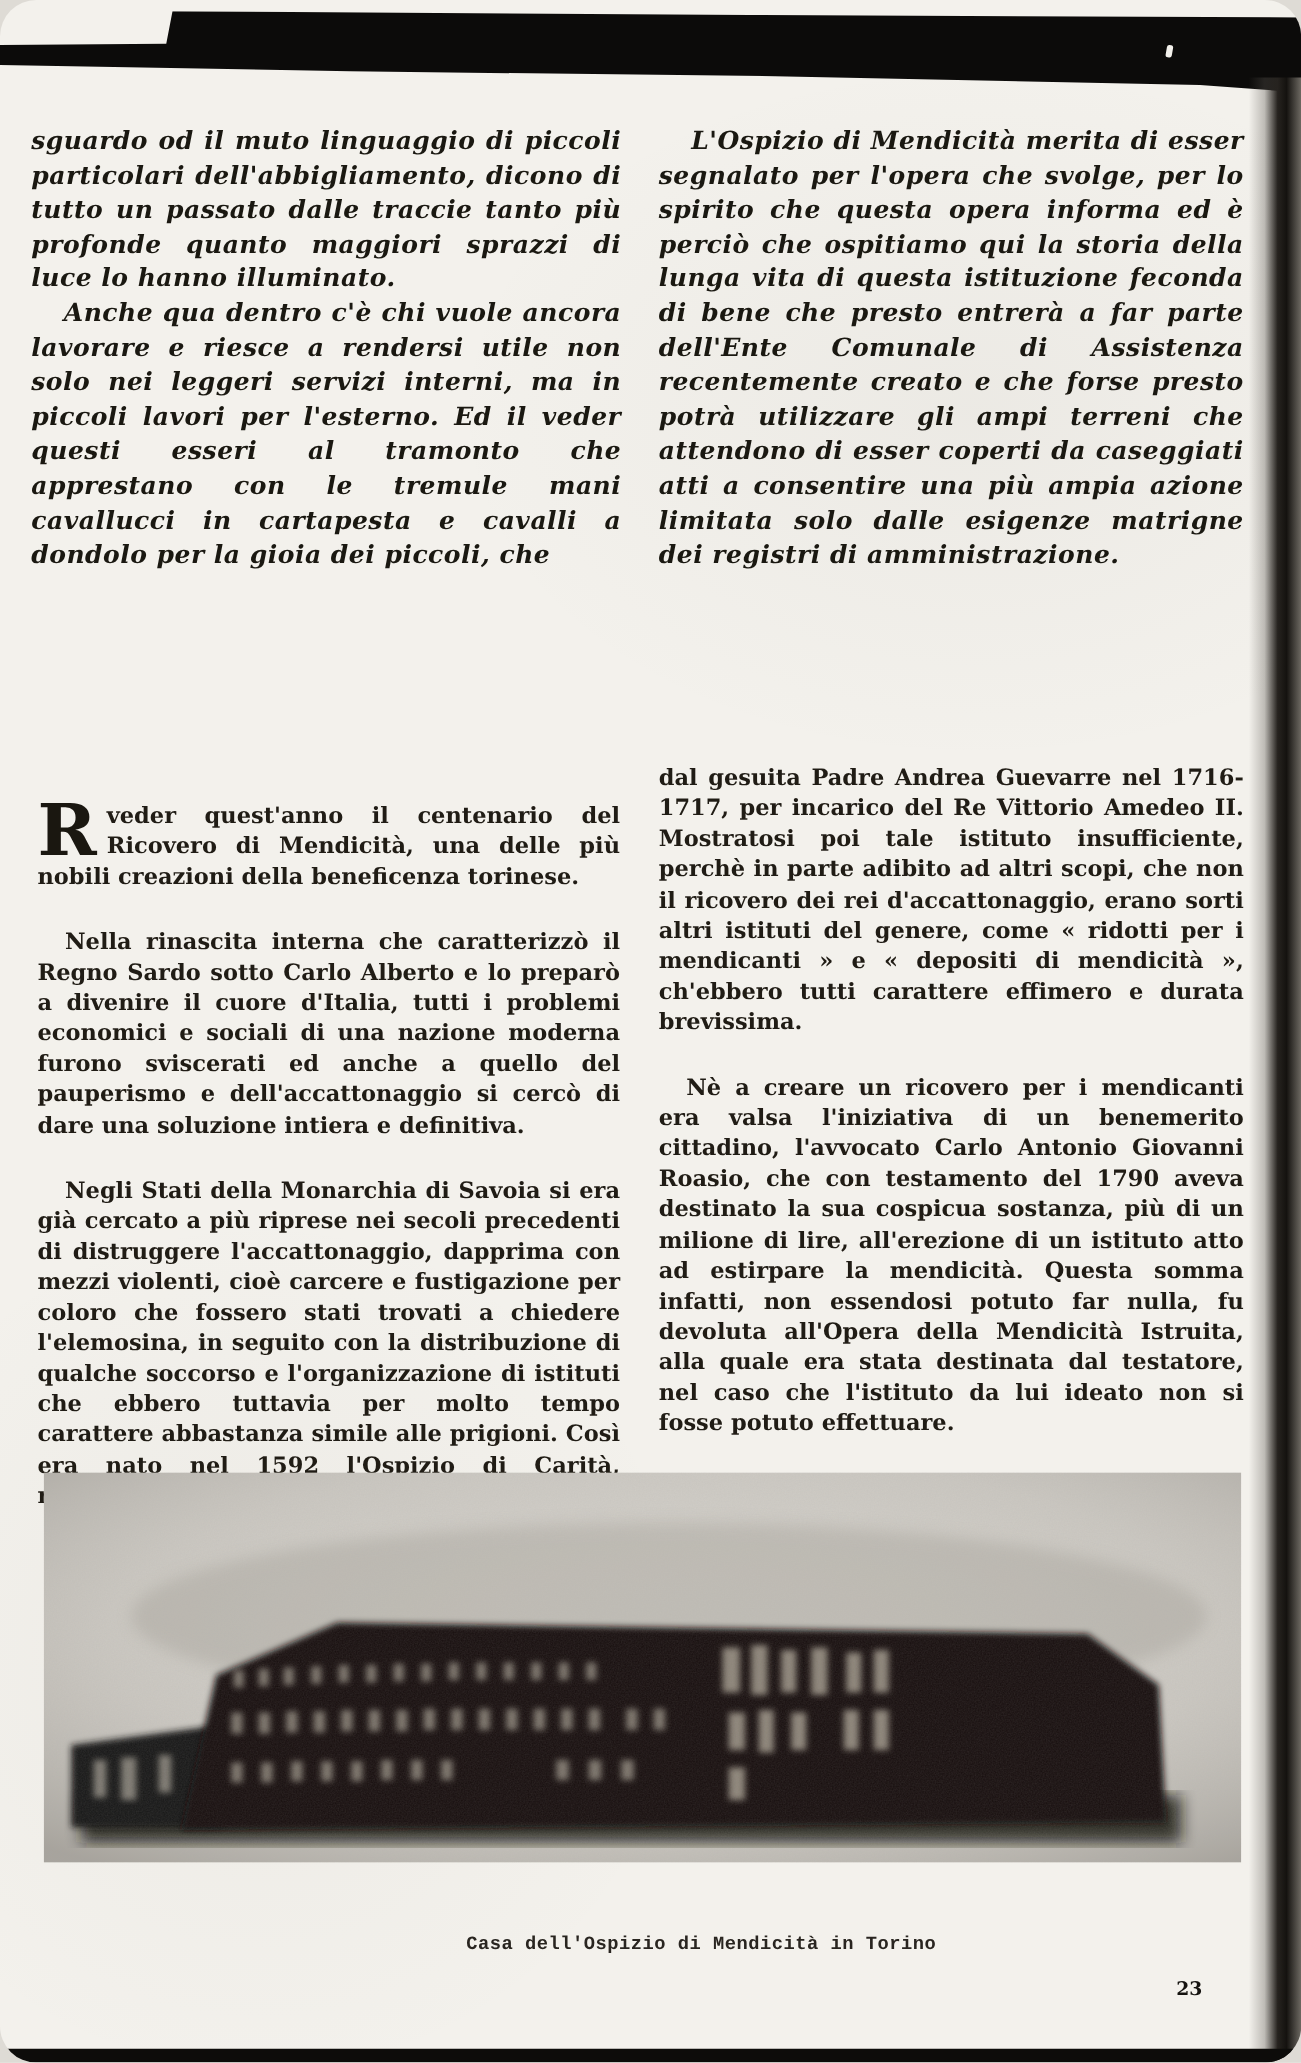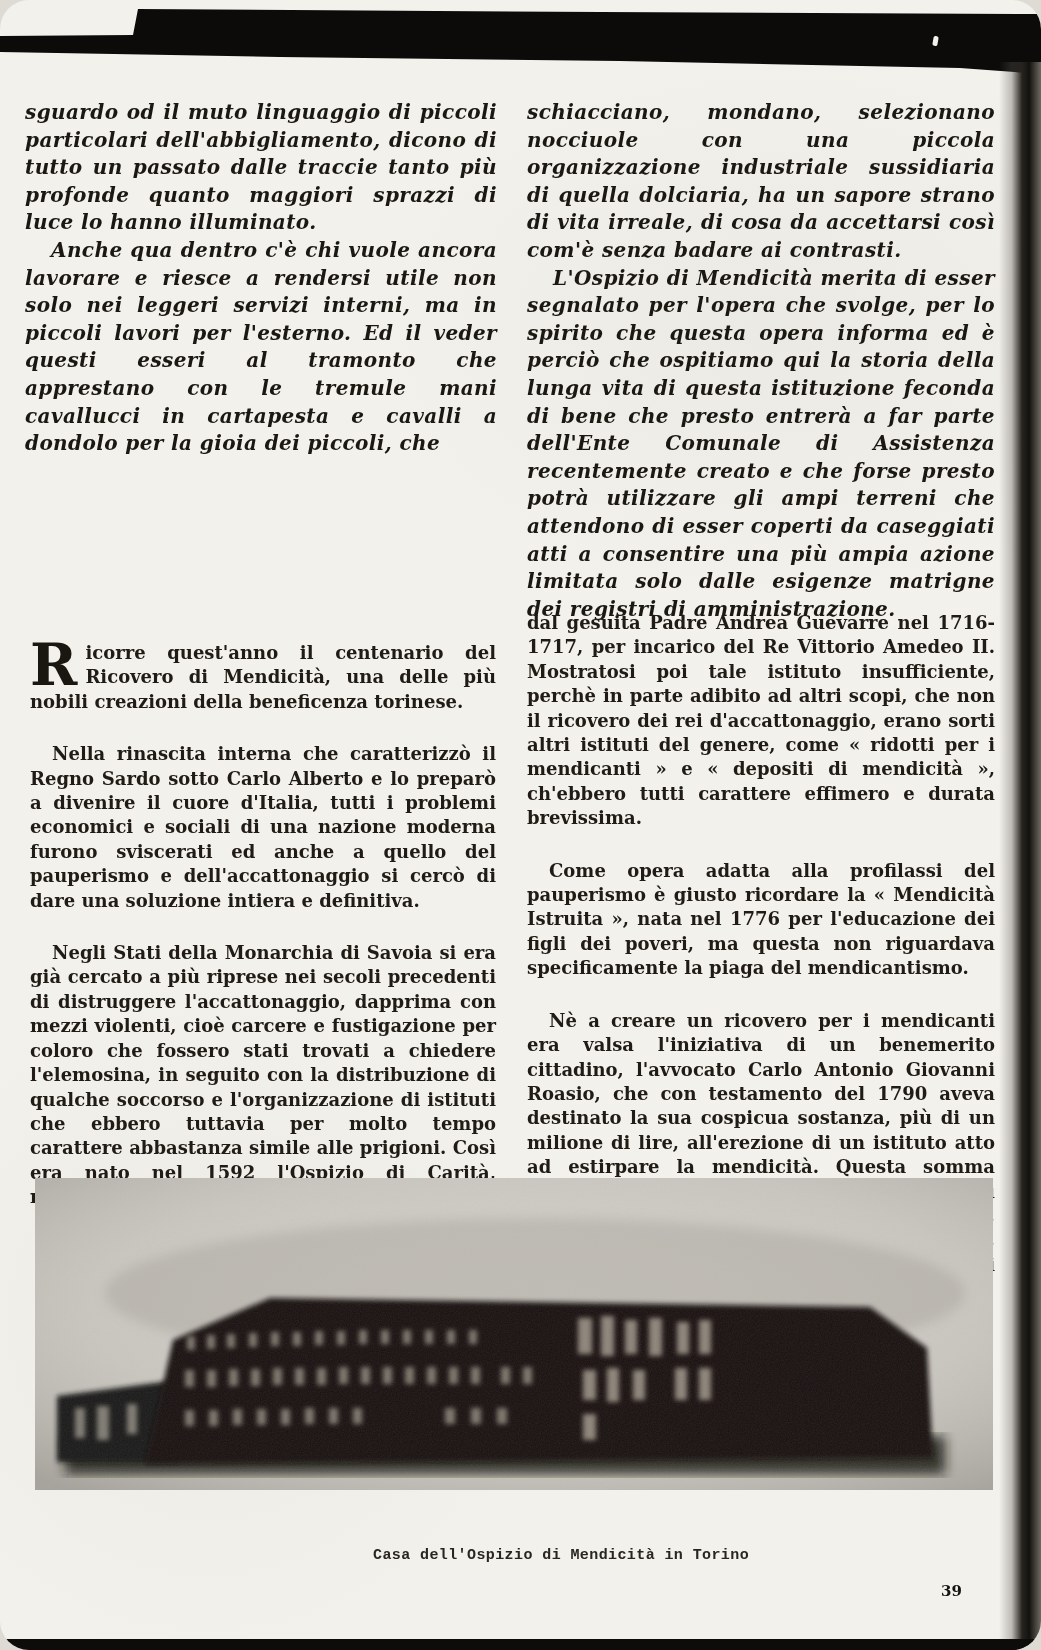--- a/index.html
+++ b/index.html
@@ -52,32 +52,30 @@
   <div class="topbar"></div>
   <div class="bar-mark"></div>
   <div class="right-strip"></div>
   <div class="bottom-bar"></div>
 
   <div class="col upper-left">
     <p class="it">sguardo od il muto linguaggio di piccoli particolari dell'abbigliamento, dicono di tutto un passato dalle traccie tanto più profonde quanto maggiori sprazzi di luce lo hanno illuminato.</p>
     <p class="it indent">Anche qua dentro c'è chi vuole ancora lavorare e riesce a rendersi utile non solo nei leggeri servizi interni, ma in piccoli lavori per l'esterno. Ed il veder questi esseri al tramonto che apprestano con le tremule mani cavallucci in cartapesta e cavalli a dondolo per la gioia dei piccoli, che</p>
   </div>
   <div class="col upper-right">
-    <p class="it">schiacciano, mondano, selezionano nocciuole con una piccola organizzazione industriale sussidiaria di quella dolciaria, ha un sapore strano di vita irreale, di cosa da accettarsi così com'è senza badare ai contrasti.</p>
     <p class="it indent">L'Ospizio di Mendicità merita di esser segnalato per l'opera che svolge, per lo spirito che questa opera informa ed è perciò che ospitiamo qui la storia della lunga vita di questa istituzione feconda di bene che presto entrerà a far parte dell'Ente Comunale di Assistenza recentemente creato e che forse presto potrà utilizzare gli ampi terreni che attendono di esser coperti da caseggiati atti a consentire una più ampia azione limitata solo dalle esigenze matrigne dei registri di amministrazione.</p>
   </div>
 
   <div class="col low-left">
-    <p class="rm"><span class="dropcap">R</span><span>icorre quest'anno il centenario del Ricovero di Mendicità, una delle più nobili creazioni della beneficenza torinese.</span></p>
+    <p class="rm"><span class="dropcap">R</span><span>veder quest'anno il centenario del Ricovero di Mendicità, una delle più nobili creazioni della beneficenza torinese.</span></p>
     <p class="rm indent">Nella rinascita interna che caratterizzò il Regno Sardo sotto Carlo Alberto e lo preparò a divenire il cuore d'Italia, tutti i problemi economici e sociali di una nazione moderna furono sviscerati ed anche a quello del pauperismo e dell'accattonaggio si cercò di dare una soluzione intiera e definitiva.</p>
     <p class="rm indent">Negli Stati della Monarchia di Savoia si era già cercato a più riprese nei secoli precedenti di distruggere l'accattonaggio, dapprima con mezzi violenti, cioè carcere e fustigazione per coloro che fossero stati trovati a chiedere l'elemosina, in seguito con la distribuzione di qualche soccorso e l'organizzazione di istituti che ebbero tuttavia per molto tempo carattere abbastanza simile alle prigioni. Così era nato nel 1592 l'Ospizio di Carità, riorganizzato poi</p>
   </div>
   <div class="col low-right">
     <p class="rm">dal gesuita Padre Andrea Guevarre nel 1716-1717, per incarico del Re Vittorio Amedeo II. Mostratosi poi tale istituto insufficiente, perchè in parte adibito ad altri scopi, che non il ricovero dei rei d'accattonaggio, erano sorti altri istituti del genere, come « ridotti per i mendicanti » e « depositi di mendicità », ch'ebbero tutti carattere effimero e durata brevissima.</p>
-    <p class="rm indent">Come opera adatta alla profilassi del pauperismo è giusto ricordare la « Mendicità Istruita », nata nel 1776 per l'educazione dei figli dei poveri, ma questa non riguardava specificamente la piaga del mendicantismo.</p>
     <p class="rm indent">Nè a creare un ricovero per i mendicanti era valsa l'iniziativa di un benemerito cittadino, l'avvocato Carlo Antonio Giovanni Roasio, che con testamento del 1790 aveva destinato la sua cospicua sostanza, più di un milione di lire, all'erezione di un istituto atto ad estirpare la mendicità. Questa somma infatti, non essendosi potuto far nulla, fu devoluta all'Opera della Mendicità Istruita, alla quale era stata destinata dal testatore, nel caso che l'istituto da lui ideato non si fosse potuto effettuare.</p>
   </div>
 
   <div class="photo">
     <svg width="958" height="312" viewBox="0 0 958 312" xmlns="http://www.w3.org/2000/svg">
       <defs>
         <radialGradient id="vig" cx="52%" cy="42%" r="75%">
           <stop offset="0%" stop-color="#d9d6d0" stop-opacity="0"></stop>
           <stop offset="62%" stop-color="#bab6af" stop-opacity="0.35"></stop>
           <stop offset="100%" stop-color="#8f8b84" stop-opacity="0.65"></stop>
@@ -167,15 +165,15 @@
         <rect x="40" y="230" width="10" height="30"></rect>
           <rect x="62" y="228" width="12" height="34"></rect>
           <rect x="92" y="226" width="10" height="30"></rect>
       </g>
 
       <rect x="0" y="0" width="958" height="312" filter="url(#grain)"></rect>
     </svg>
   </div>
 
   <div class="caption">Casa dell'Ospizio di Mendicità in Torino</div>
-  <div class="pagenum">39</div>
+  <div class="pagenum">23</div>
 
 </div>
 
 </body></html>

